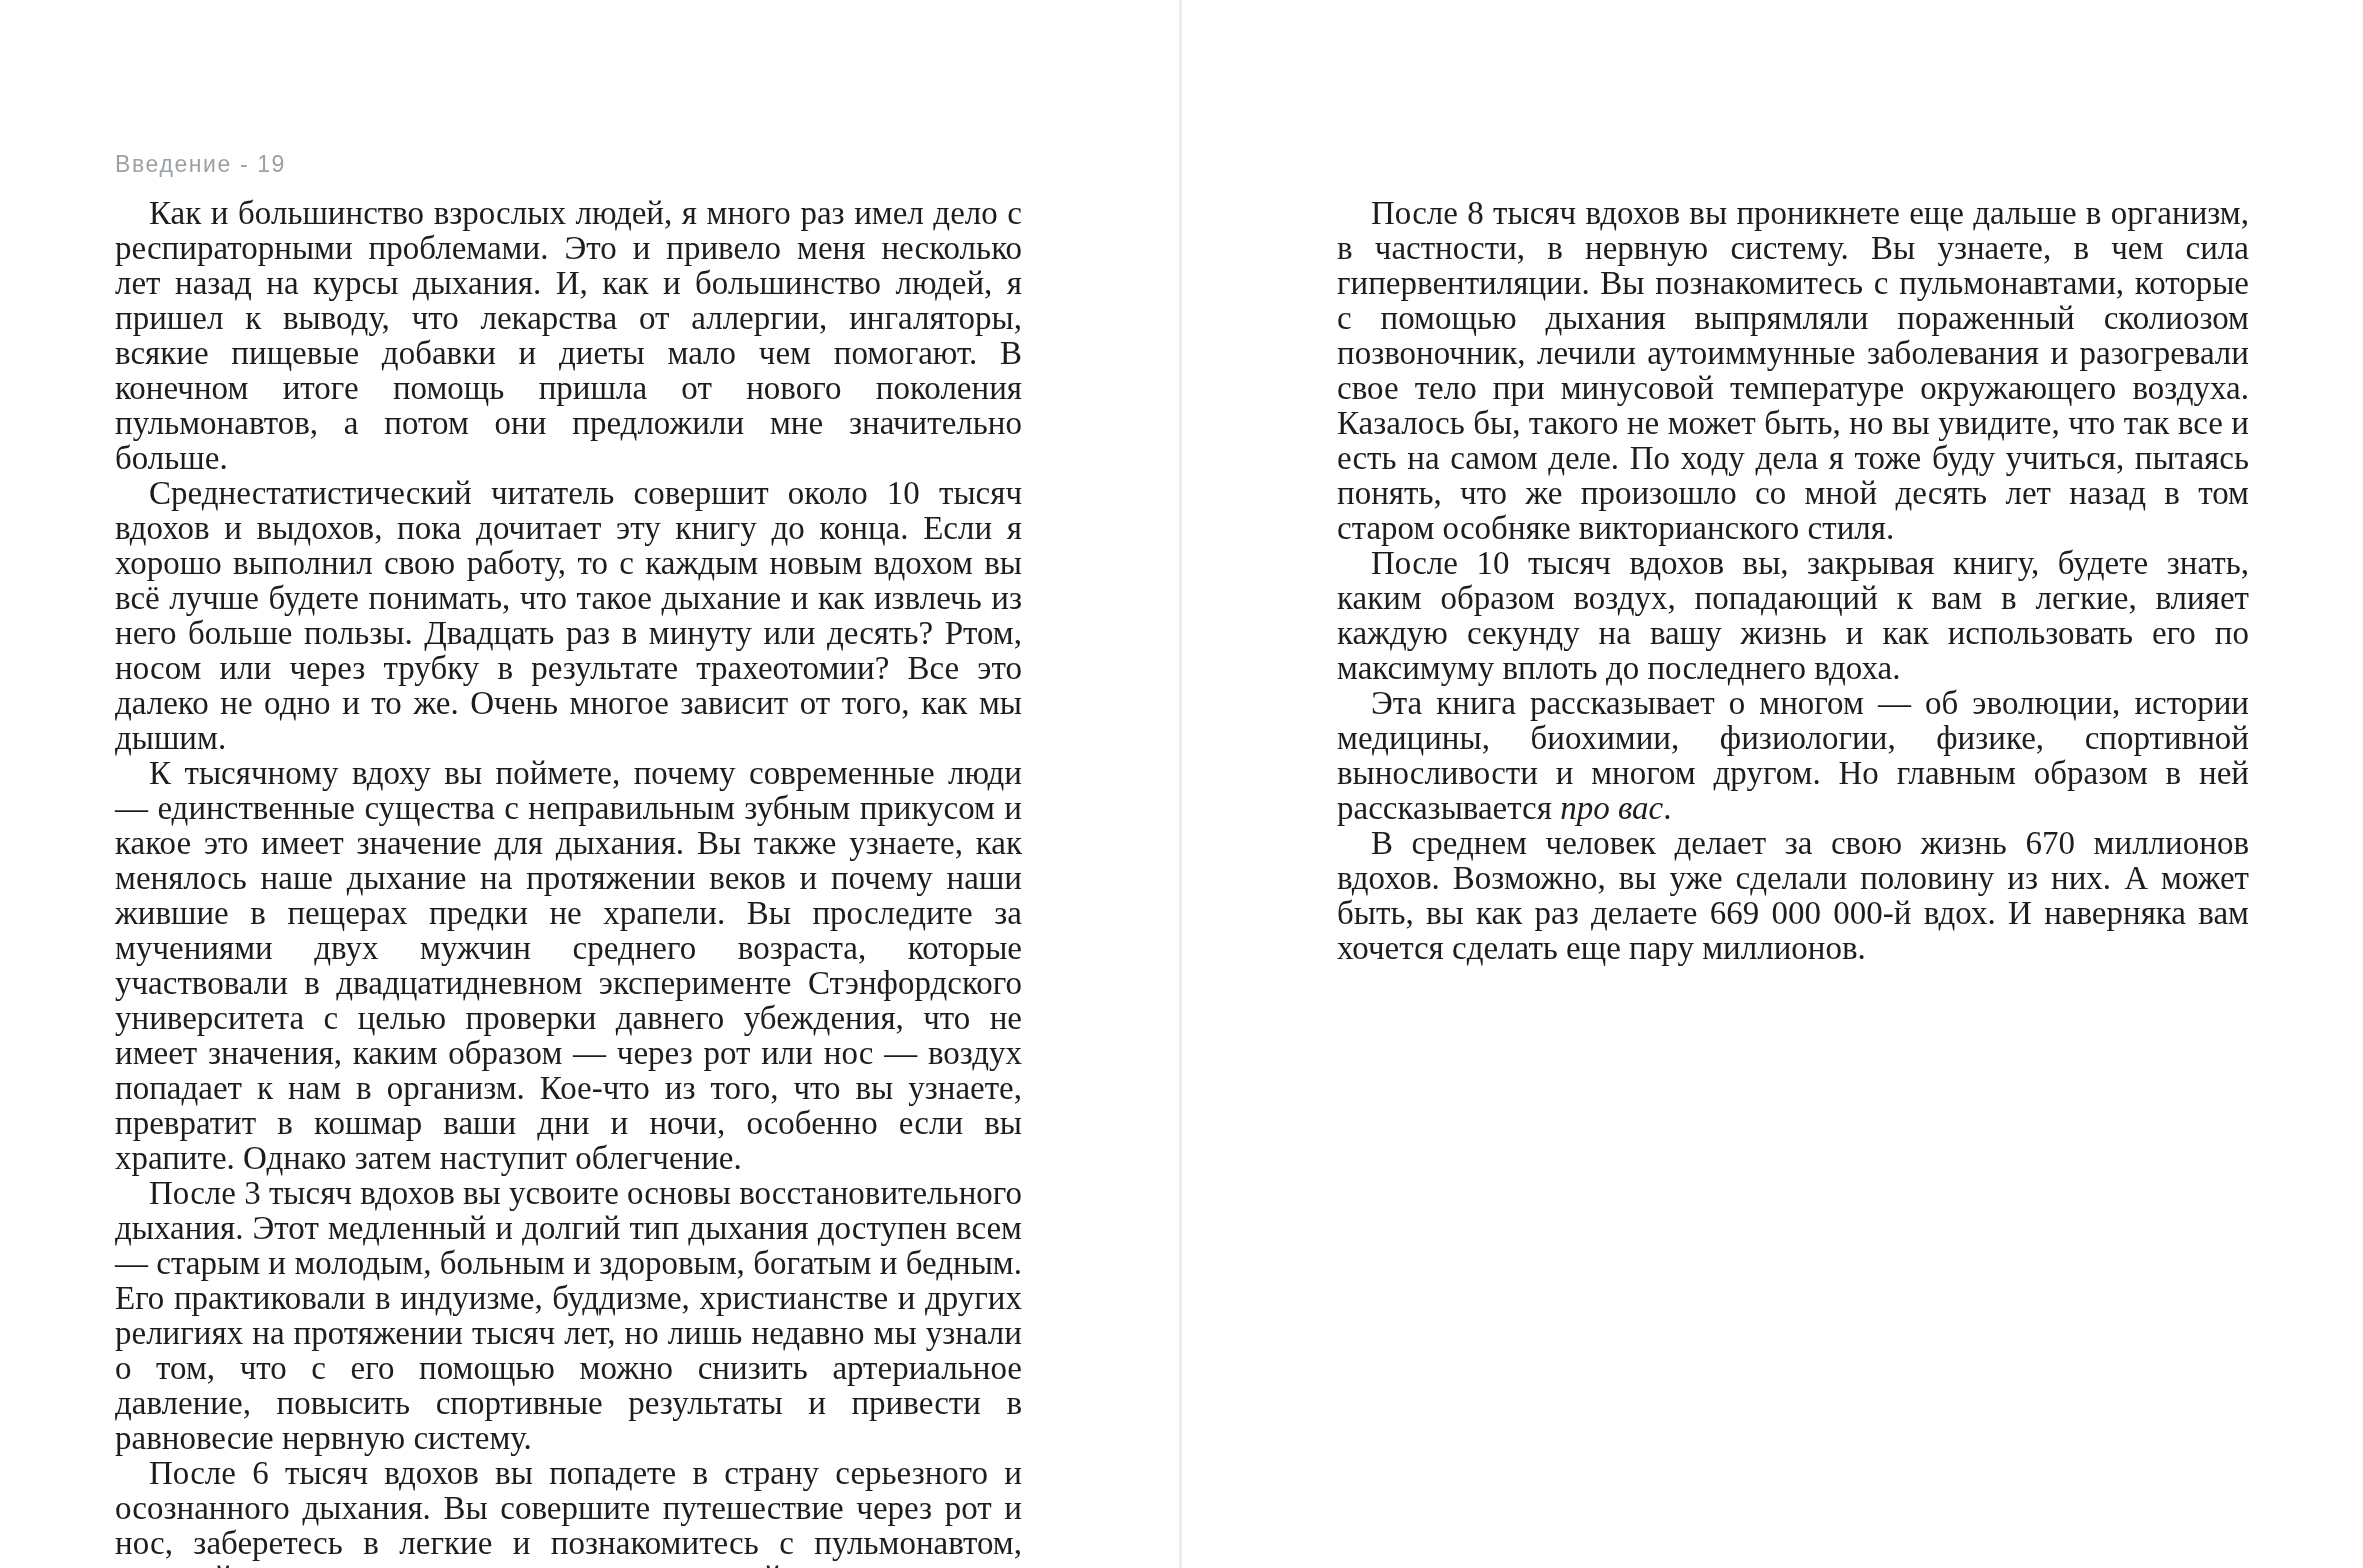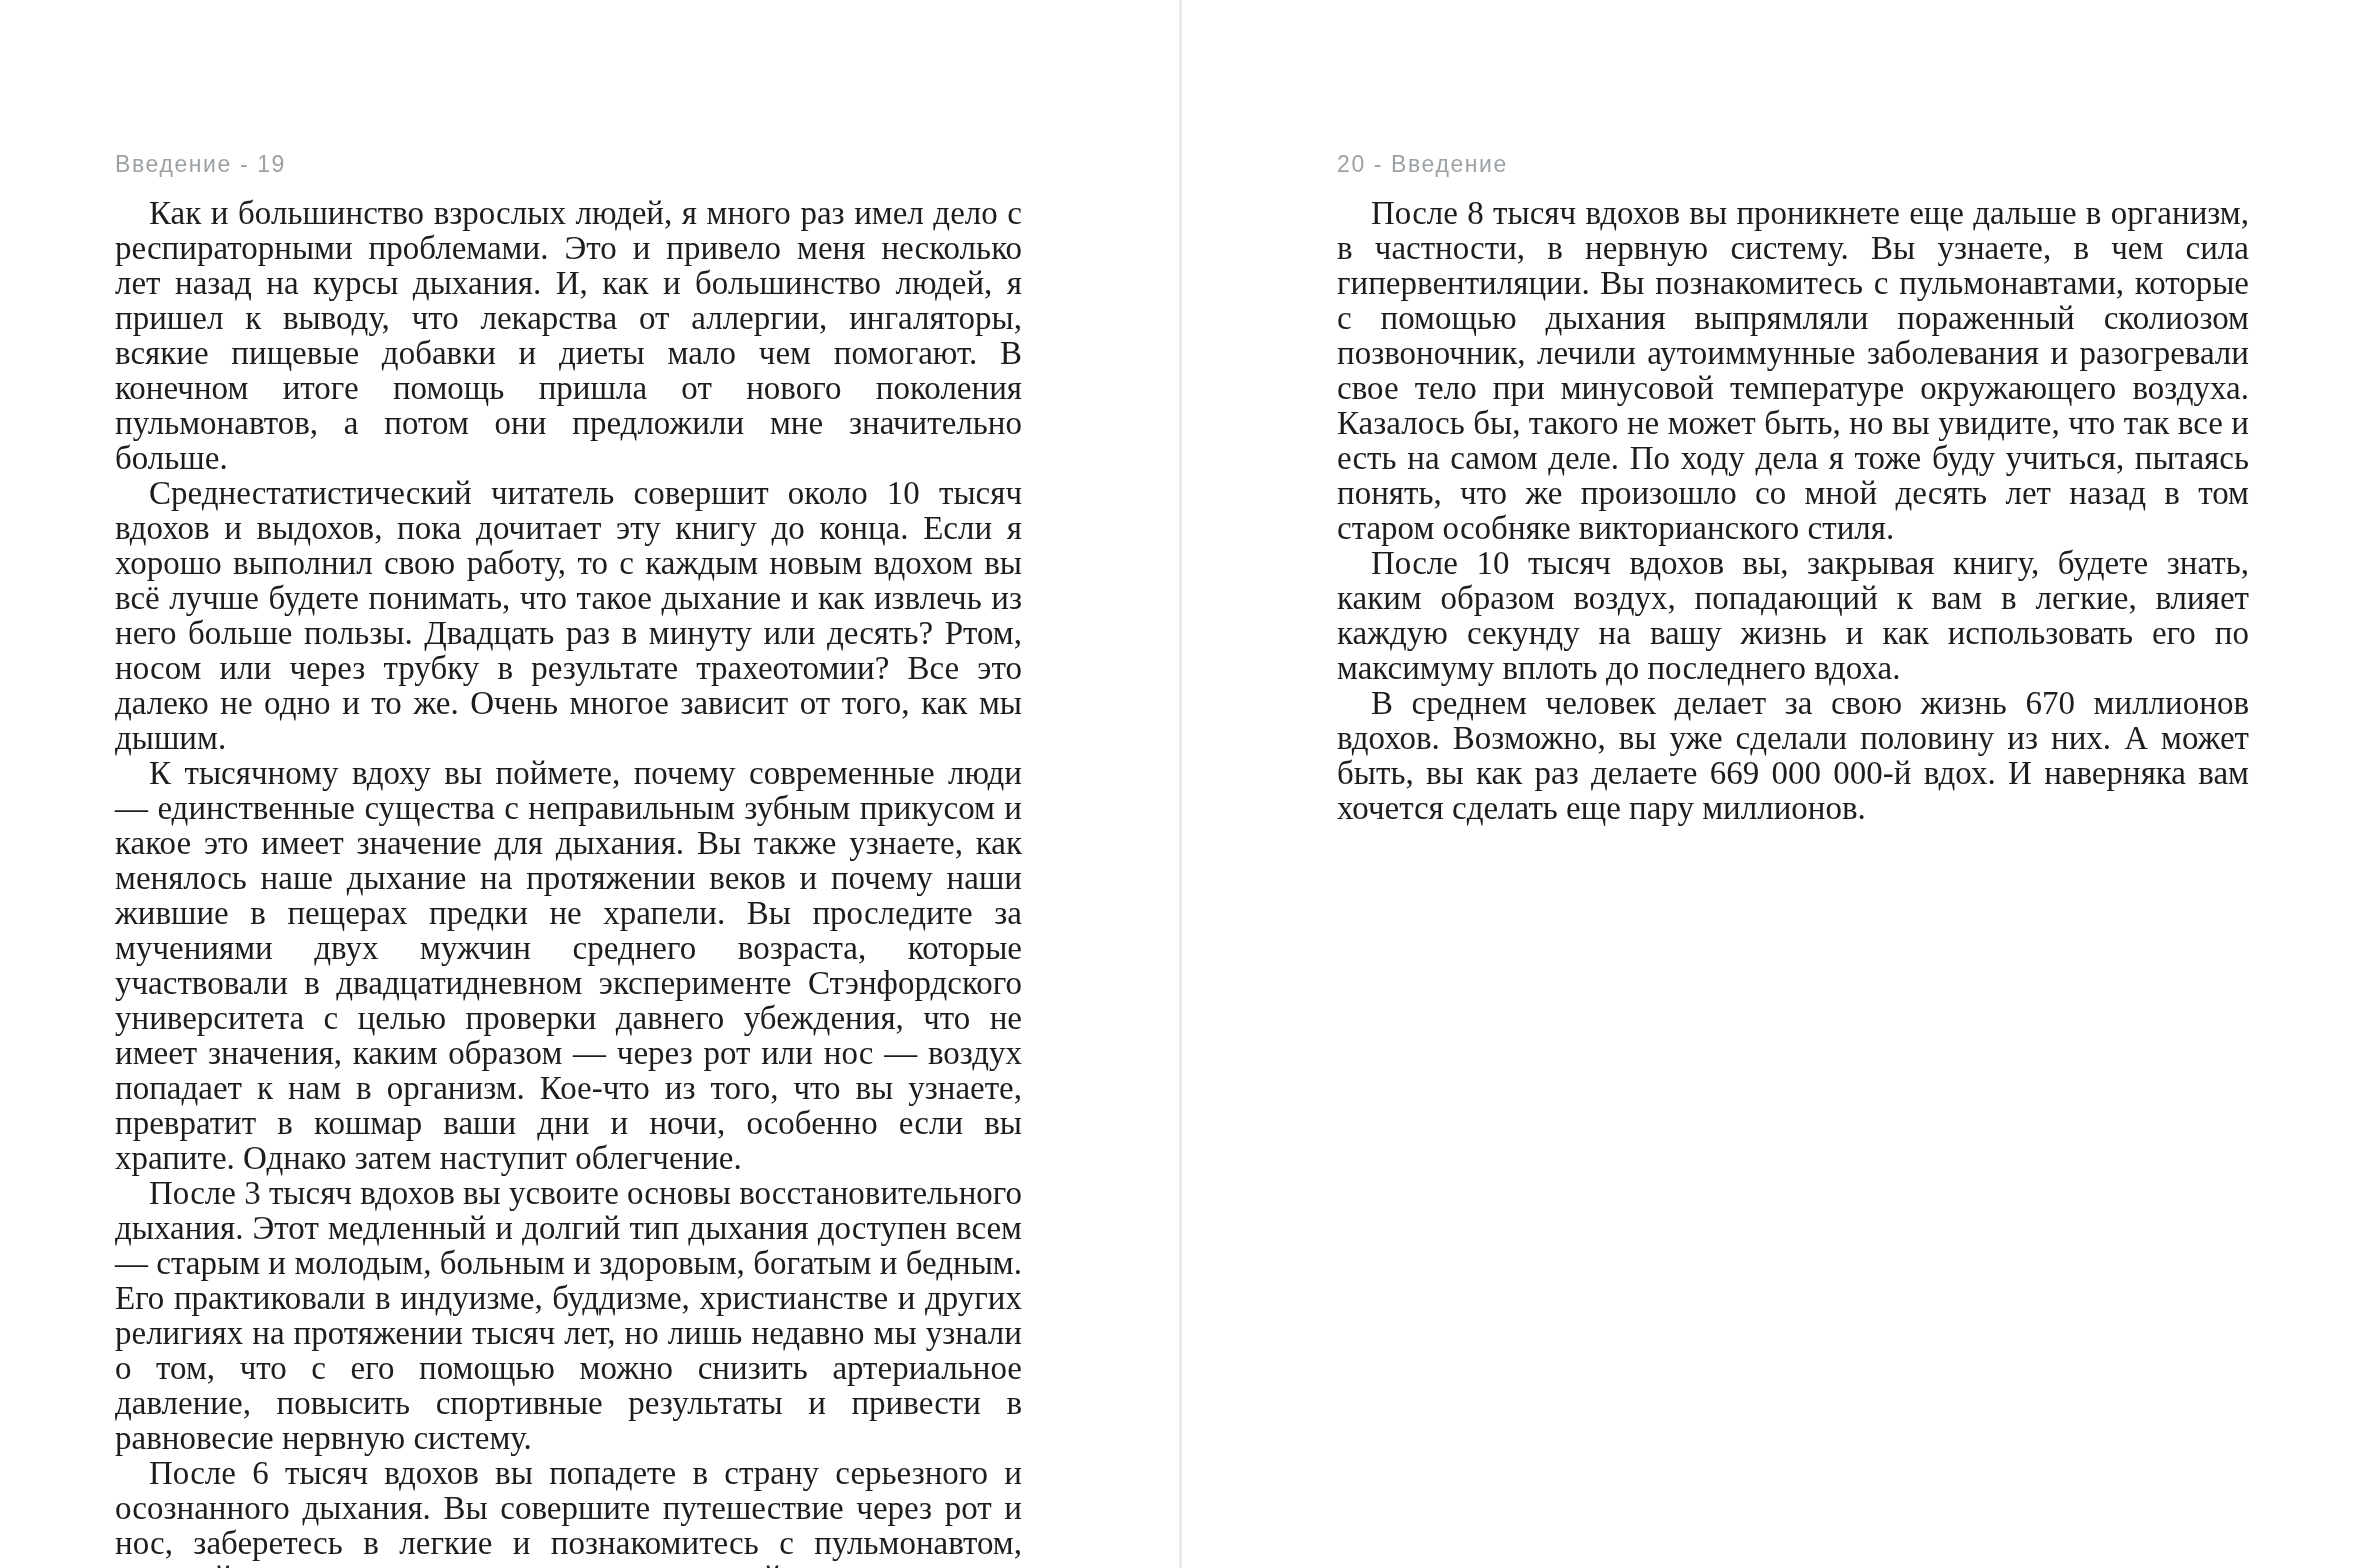--- a/index.html
+++ b/index.html
@@ -67,31 +67,31 @@
     font-style: italic;
   }
 </style>
 </head>
 <body>
 
 <div class="spread">
 
   <div class="page-header left">Введение - 19</div>
 
-  <div class="page-header right">20 - Введение</div>
 
   <div class="page-text left" id="left-text">
       <p><span>Как и большинство взрослых людей, я много раз имел дело с респираторными проблемами. Это и привело меня несколько лет назад на курсы дыхания. И, как и большинство людей, я пришел к выводу, что лекарства от аллергии, ингаляторы, всякие пищевые добавки и диеты мало чем помогают. В конечном итоге помощь пришла от нового поколения пульмонавтов, а потом они предложили мне значительно больше.</span></p>
       <p><span>Среднестатистический читатель совершит около 10 тысяч вдохов и выдохов, пока дочитает эту книгу до конца. Если я хорошо выполнил свою работу, то с каждым новым вдохом вы всё лучше будете понимать, что такое дыхание и как извлечь из него больше пользы. Двадцать раз в минуту или десять? Ртом, носом или через трубку в результате трахеотомии? Все это далеко не одно и то же. Очень многое зависит от того, как мы дышим.</span></p>
       <p><span>К тысячному вдоху вы поймете, почему современные люди — единственные существа с неправильным зубным прикусом и какое это имеет значение для дыхания. Вы также узнаете, как менялось наше дыхание на протяжении веков и почему наши жившие в пещерах предки не храпели. Вы проследите за мучениями двух мужчин среднего возраста, которые участвовали в двадцатидневном эксперименте Стэнфордского университета с целью проверки давнего убеждения, что не имеет значения, каким образом — через рот или нос — воздух попадает к нам в организм. Кое-что из того, что вы узнаете, превратит в кошмар ваши дни и ночи, особенно если вы храпите. Однако затем наступит облегчение.</span></p>
       <p><span>После 3 тысяч вдохов вы усвоите основы восстановительного дыхания. Этот медленный и долгий тип дыхания доступен всем — старым и молодым, больным и здоровым, богатым и бедным. Его практиковали в индуизме, буддизме, христианстве и других религиях на протяжении тысяч лет, но лишь недавно мы узнали о том, что с его помощью можно снизить артериальное давление, повысить спортивные результаты и привести в равновесие нервную систему.</span></p>
       <p><span>После 6 тысяч вдохов вы попадете в страну серьезного и осознанного дыхания. Вы совершите путешествие через рот и нос, заберетесь в легкие и познакомитесь с пульмонавтом, который с помощью дыхательных упражнений лечил ветеранов Второй мировой войны от эмфиземы и готовил спринтеров к завоеванию золотых олимпийских медалей.</span></p>
     </div>
 
   <div class="page-text right" id="right-text">
       <p><span>После 8 тысяч вдохов вы проникнете еще дальше в организм, в частности, в нервную систему. Вы узнаете, в чем сила гипервентиляции. Вы познакомитесь с пульмонавтами, которые с помощью дыхания выпрямляли пораженный сколиозом позвоночник, лечили аутоиммунные заболевания и разогревали свое тело при минусовой температуре окружающего воздуха. Казалось бы, такого не может быть, но вы увидите, что так все и есть на самом деле. По ходу дела я тоже буду учиться, пытаясь понять, что же произошло со мной десять лет назад в том старом особняке викторианского стиля.</span></p>
       <p><span>После 10 тысяч вдохов вы, закрывая книгу, будете знать, каким образом воздух, попадающий к вам в легкие, влияет каждую секунду на вашу жизнь и как использовать его по максимуму вплоть до последнего вдоха.</span></p>
+      <p><span>Эта книга рассказывает о многом — об эволюции, истории медицины, биохимии, физиологии, физике, спортивной выносливости и многом другом. Но главным образом в ней рассказывается </span><span class="italic">про вас</span><span>.</span></p>
       <p><span>В среднем человек делает за свою жизнь 670 миллионов вдохов. Возможно, вы уже сделали половину из них. А может быть, вы как раз делаете 669&nbsp;000&nbsp;000-й вдох. И наверняка вам хочется сделать еще пару миллионов.</span></p>
     </div>
 
   <div class="divider"></div>
 
 </div>
 
 </body></html>

